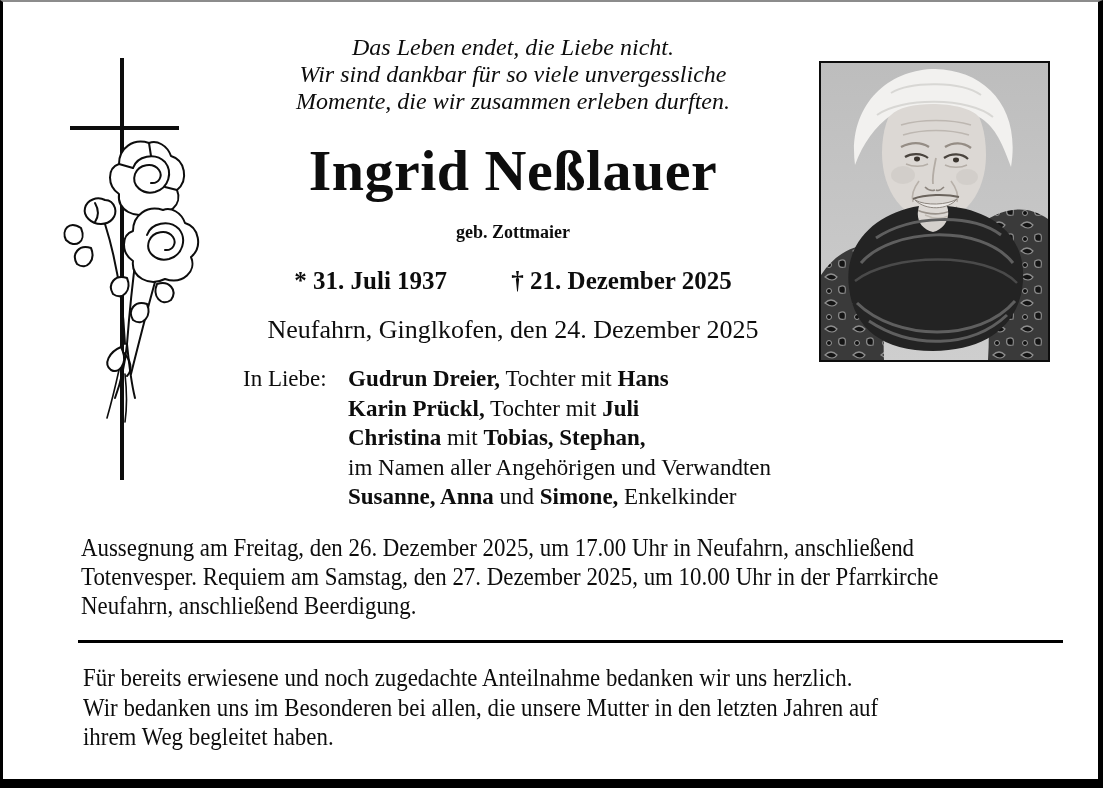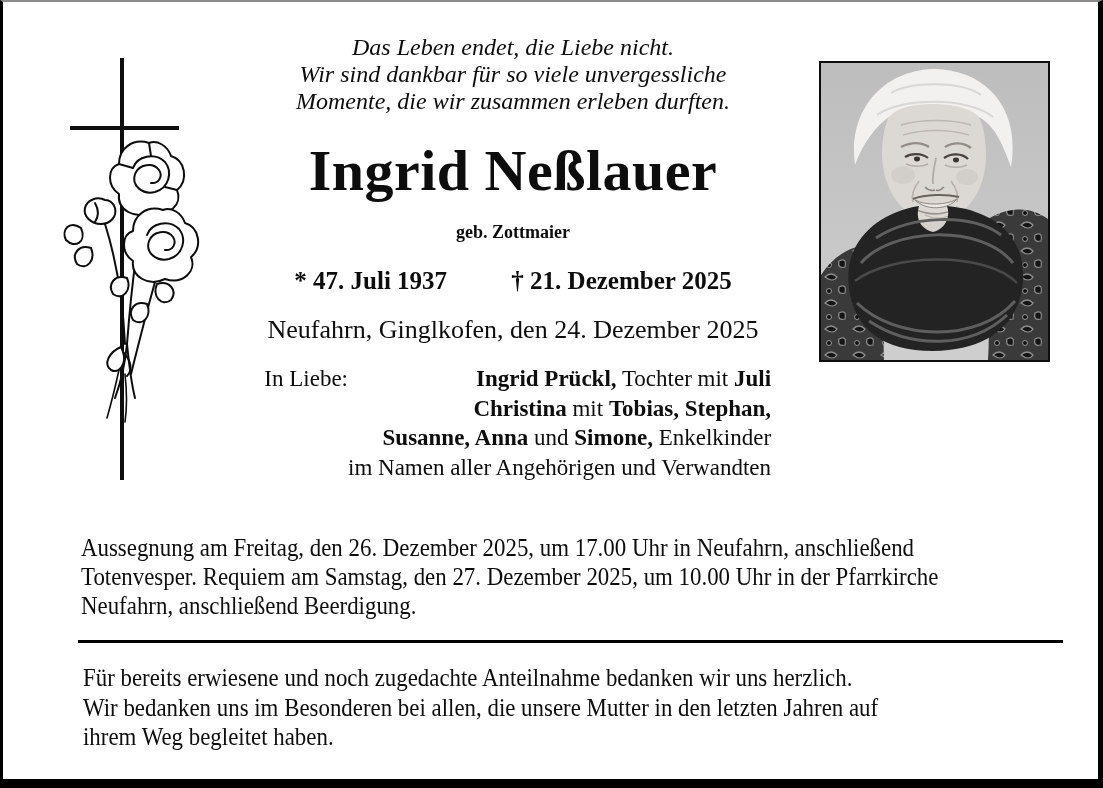--- a/index.html
+++ b/index.html
@@ -15,21 +15,21 @@
     border-bottom:9px solid #000;
   }
   .cross-roses { position:absolute; left:58px; top:50px; width:145px; height:432px; }
   .center-col { position:absolute; left:215px; top:32px; width:590px; text-align:center; }
   .epigraph { font-style:italic; font-size:24px; line-height:27px; white-space:nowrap; }
   .name { font-size:58px; font-weight:bold; line-height:72px; margin-top:20px; white-space:nowrap; letter-spacing:0.5px; }
   .maiden { font-size:18px; font-weight:bold; line-height:24px; margin-top:13px; }
   .dates { font-size:25px; font-weight:bold; line-height:27px; margin-top:23px; white-space:nowrap; }
   .dates .death { margin-left:58px;text-align:right; }
   .dateline { font-size:26px; line-height:27px; margin-top:22px; white-space:nowrap; }
-  .mourners { margin-top:21px; display:flex; text-align:right; font-size:23px; line-height:29.5px; padding-left:25px; }
+  .mourners { margin-top:21px; display:flex; text-align:left; font-size:23px; line-height:29.5px; padding-left:25px; }
   .mourners .mlabel { width:105px; flex:0 0 105px; }
   .mourners .b { font-weight:bold; }
   .condensed { transform:scaleX(0.88); transform-origin:0 50%; }
   .schedule { position:absolute; left:78px; top:531px; font-size:26px; line-height:29.2px; white-space:nowrap; }
   .divider { position:absolute; left:75px; top:638px; width:985px; height:3px; background:#000; }
   .thanks { position:absolute; left:80px; top:661px; font-size:26px; line-height:29.5px; white-space:nowrap; }
   .photo {
     position:absolute; left:816px; top:59px; width:231px; height:301px;
     margin:0; box-sizing:border-box; border:2px solid #0d0d0d; overflow:hidden;
   }
@@ -78,31 +78,32 @@
 
   <div class="center-col">
     <div class="epigraph">
       <div>Das Leben endet, die Liebe nicht.</div>
       <div>Wir sind dankbar für so viele unvergessliche</div>
       <div>Momente, die wir zusammen erleben durften.</div>
     </div>
     <div class="name">Ingrid Neßlauer</div>
     <div class="maiden">geb. Zottmaier</div>
     <div class="dates">
-      <span class="birth">* 47. Juli 1937</span>
+      <span class="birth">* 31. Juli 1937</span>
       <span class="death">† 21. Dezember 2025</span>
     </div>
     <div class="dateline">Neufahrn, Ginglkofen, den 24. Dezember 2025</div>
     <div class="mourners">
       <span class="mlabel">In Liebe:</span>
       <div class="mlines">
-          <div><span class="b">Ingrid Prückl,</span><span> Tochter mit </span><span class="b">Juli</span></div>
+          <div><span class="b">Gudrun Dreier,</span><span> Tochter mit </span><span class="b">Hans</span></div>
+          <div><span class="b">Karin Prückl,</span><span> Tochter mit </span><span class="b">Juli</span></div>
           <div><span class="b">Christina</span><span> mit </span><span class="b">Tobias, Stephan,</span></div>
+          <div><span>im Namen aller Angehörigen und Verwandten</span></div>
           <div><span class="b">Susanne, Anna</span><span> und </span><span class="b">Simone,</span><span> Enkelkinder</span></div>
-          <div><span>im Namen aller Angehörigen und Verwandten</span></div>
         </div>
     </div>
   </div>
 
   <figure class="photo">
     <svg viewBox="0 0 227 297" width="227" height="297" aria-hidden="true">
       <defs>
         <linearGradient id="bgg" x1="0" y1="0" x2="0" y2="1">
           <stop offset="0" stop-color="#bdbdbd"></stop>
           <stop offset="1" stop-color="#cecece"></stop>

